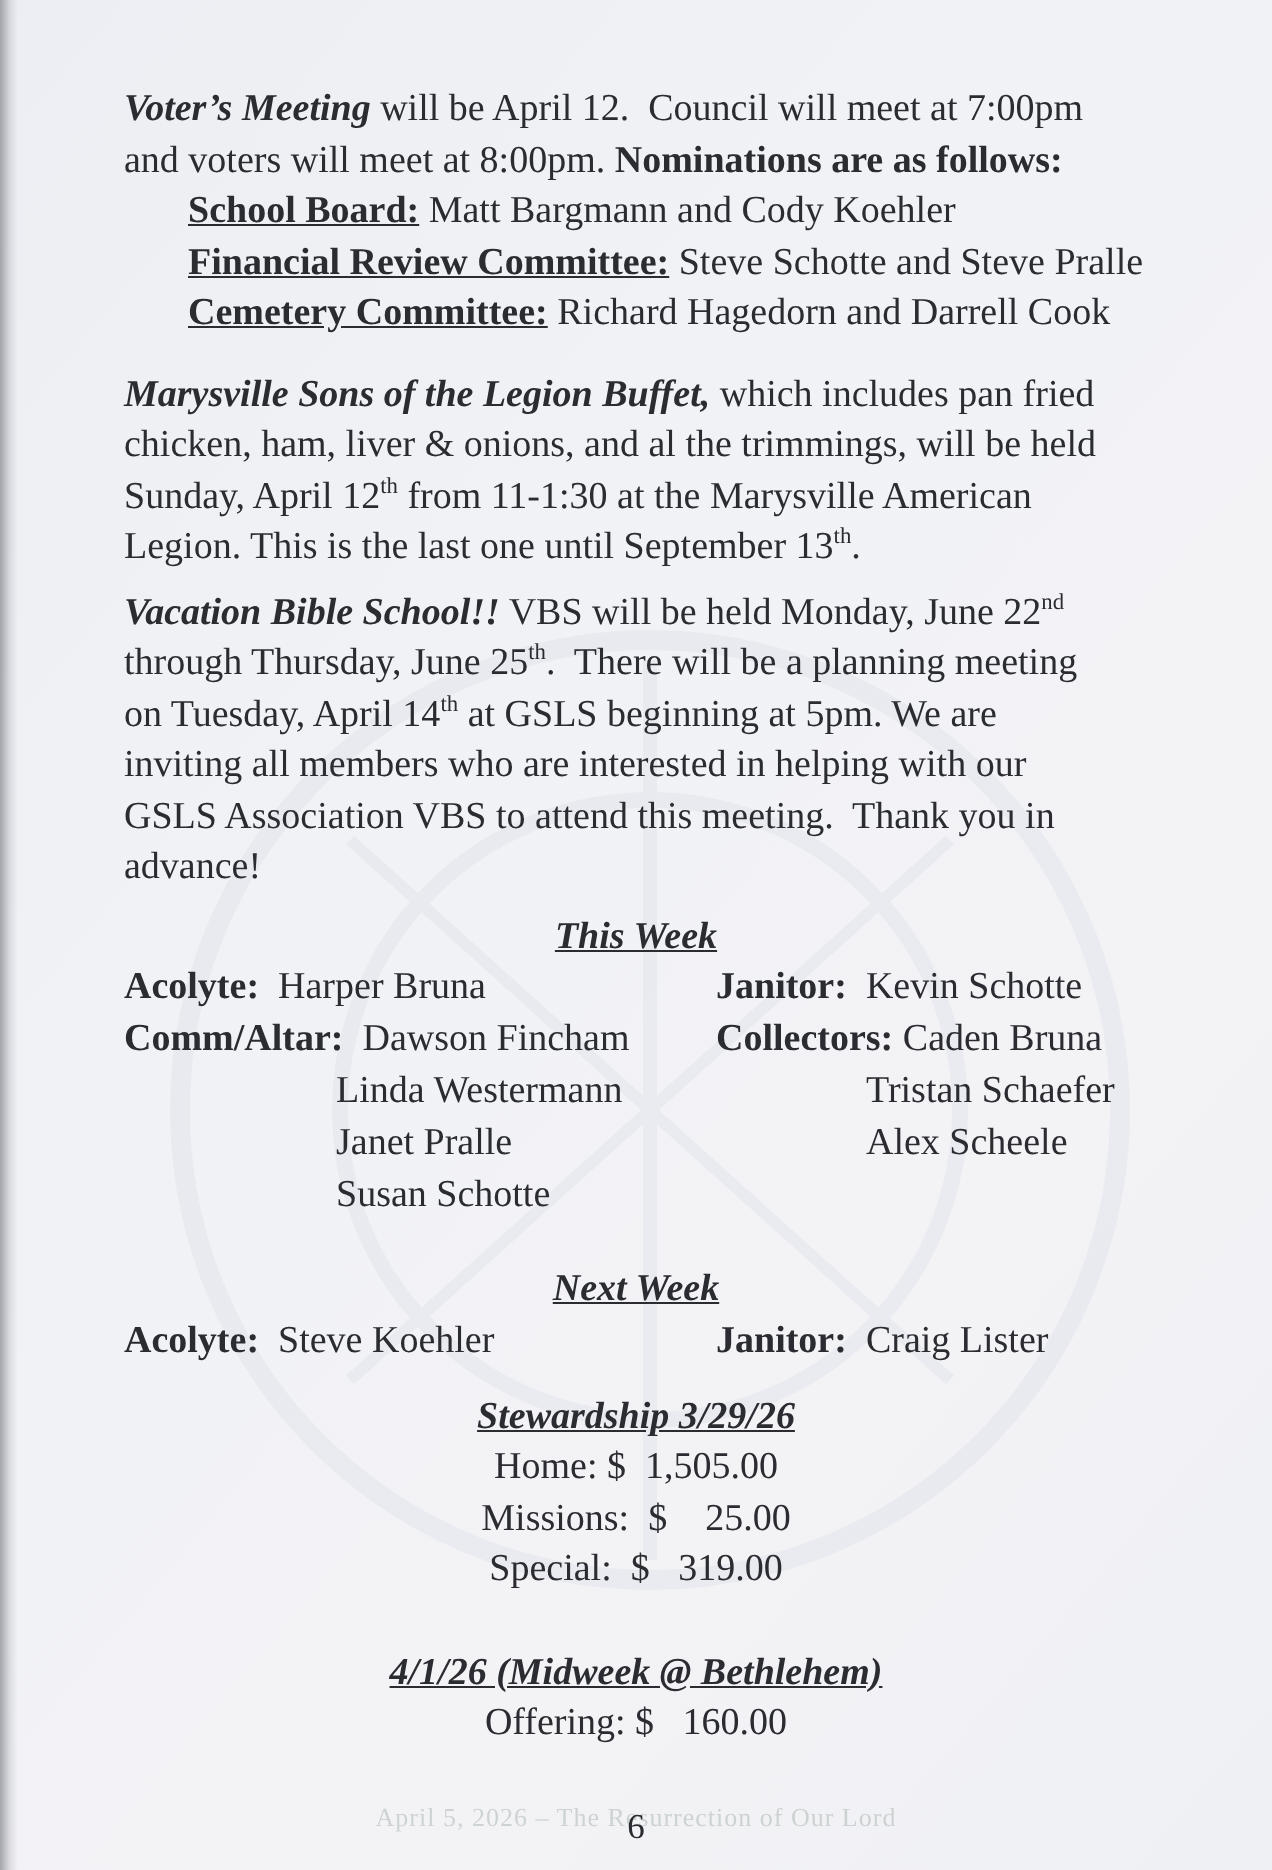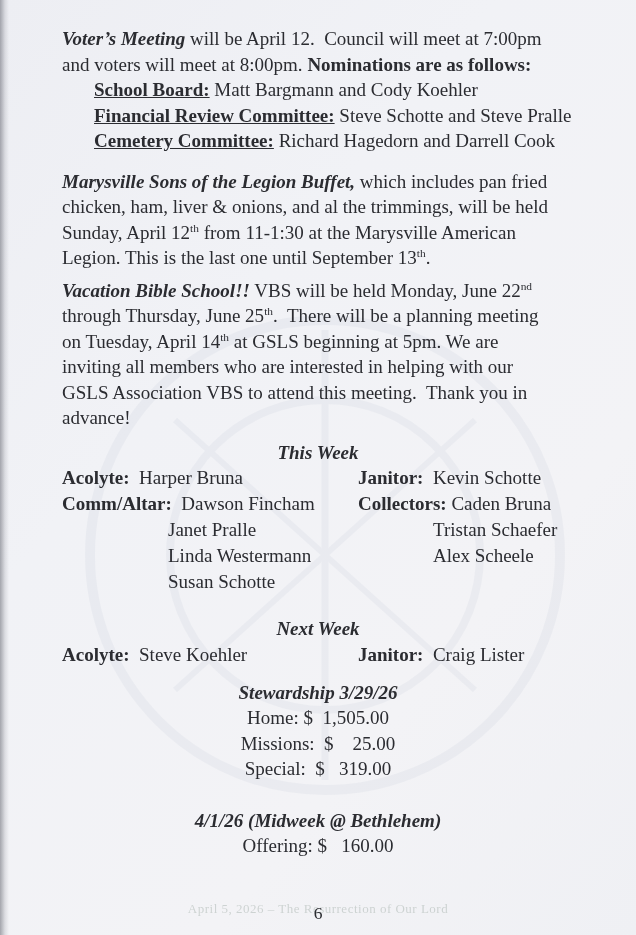--- a/index.html
+++ b/index.html
@@ -5,33 +5,33 @@
   html,body{margin:0;padding:0;background:#e8e8ec;}
   .page{
     position:relative;width:636px;height:935px;overflow:hidden;
     background:linear-gradient(130deg,#edeef3 0%,#f1f2f6 35%,#f3f3f6 70%,#eff0f4 100%);
     font-family:"Liberation Serif","DejaVu Serif",serif;
     color:#2b2c31;font-size:19px;
   }
   .scan-edge-left{position:absolute;left:0;top:0;width:9px;height:100%;
     background:linear-gradient(90deg,rgba(100,102,112,0.55),rgba(120,122,132,0.18) 55%,rgba(120,122,132,0));}
   .watermark{position:absolute;left:80px;top:310px;opacity:0.05;pointer-events:none;}
-  .content{position:relative;padding:26px 18px 0 62px;line-height:25.5px;}
+  .content{position:relative;padding:42px 18px 0 62px;line-height:25.5px;}
   .line{white-space:pre-wrap;}
   .ind1{margin-left:32px;}
   .ind2{margin-left:106px;}
   .ind3{margin-left:75px;}
   .bi{font-weight:bold;font-style:italic;}
   .b{font-weight:bold;}
   .bu{font-weight:bold;text-decoration:underline;}
   .sup{vertical-align:super;font-size:0.6em;line-height:0;}
   .para2{margin-top:15px;}
   .para3{margin-top:7px;}
   .heading{text-align:center;font-weight:bold;font-style:italic;margin-right:44px;}
-  .heading span{}
+  .heading span{text-decoration:underline;}
   .h-thisweek{margin-top:9px;}
   .h-nextweek{margin-top:21px;}
   .h-steward{margin-top:12px;}
   .h-midweek{margin-top:26px;}
   .cols{display:flex;}
   .cols .line{line-height:26px;}
   .col-left{width:296px;flex:none;}
   .col-right{flex:1;}
   .center-lines .line{text-align:center;white-space:pre;margin-right:44px;}
   .footer-bleed{position:absolute;left:0;top:901px;width:100%;text-align:center;
@@ -80,22 +80,22 @@
         <div class="line"><span>advance!</span></div>
       </div>
 
     <div class="heading h-thisweek">
       <span>This Week</span>
     </div>
     <div class="cols">
       <div class="col-left">
           <div class="line"><span class="b">Acolyte:</span><span>  Harper Bruna</span></div>
           <div class="line"><span class="b">Comm/Altar:</span><span>  Dawson Fincham</span></div>
+          <div class="line ind2"><span>Linda Westermann</span></div>
           <div class="line ind2"><span>Janet Pralle</span></div>
-          <div class="line ind2"><span>Linda Westermann</span></div>
           <div class="line ind2"><span>Susan Schotte</span></div>
         </div>
       <div class="col-right">
           <div class="line"><span class="b">Janitor:</span><span>  Kevin Schotte</span></div>
           <div class="line"><span class="b">Collectors:</span><span> Caden Bruna</span></div>
           <div class="line ind3"><span>Tristan Schaefer</span></div>
           <div class="line ind3"><span>Alex Scheele</span></div>
         </div>
     </div>
 

